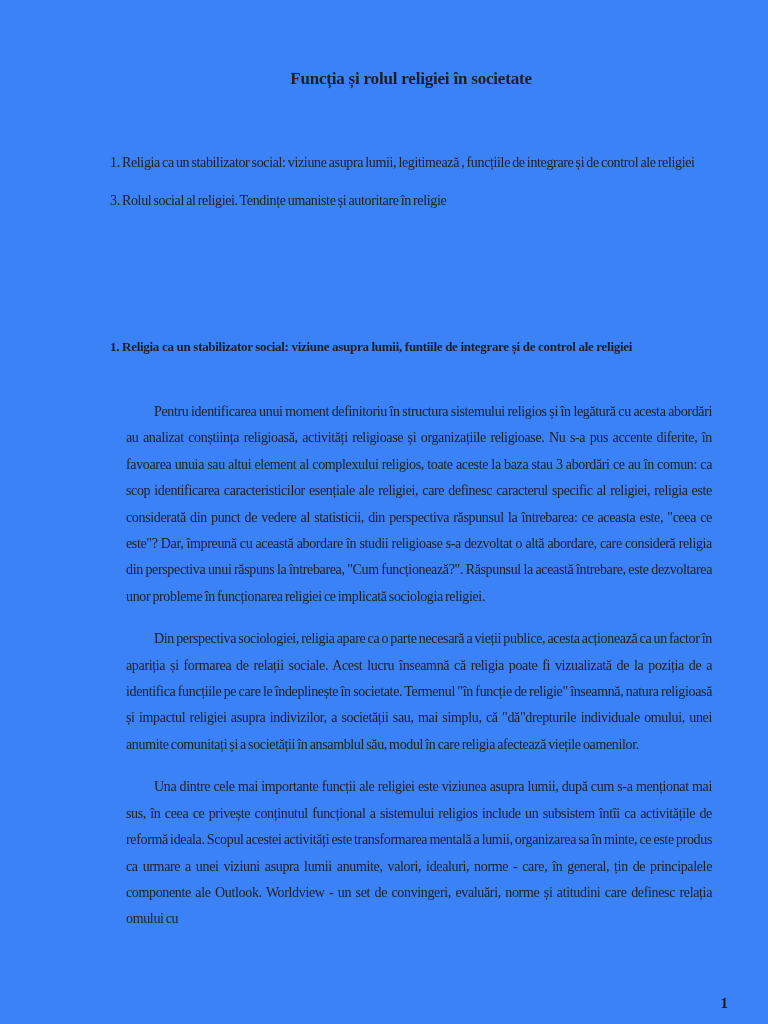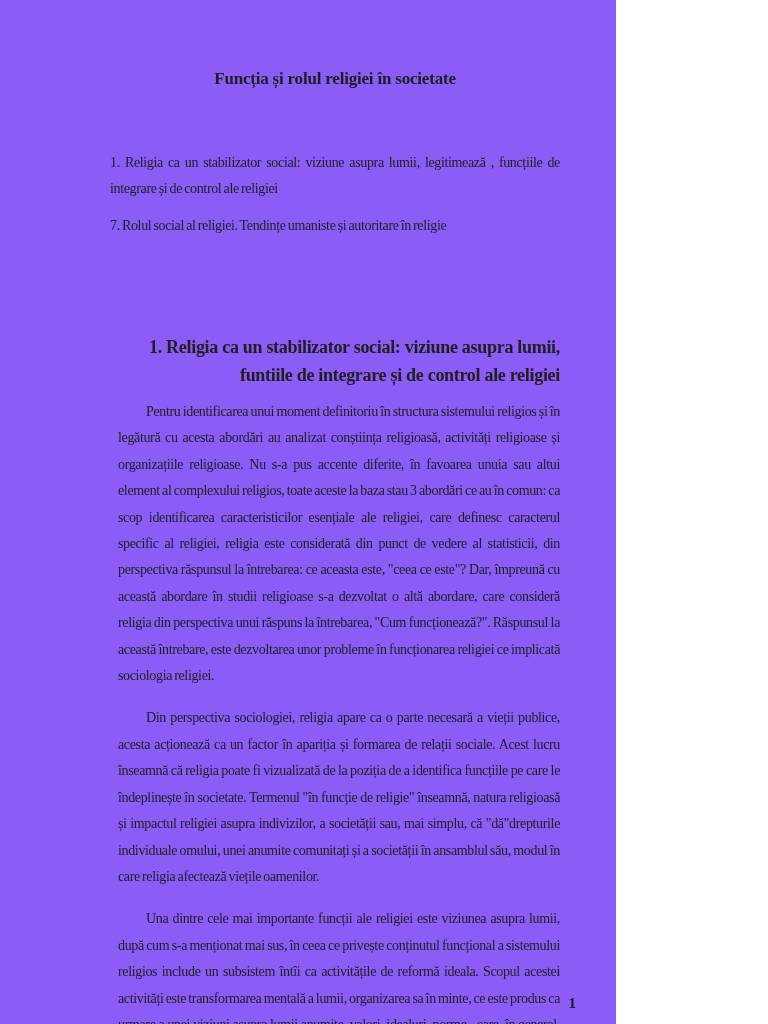--- a/index.html
+++ b/index.html
@@ -2,23 +2,23 @@
 <html><head>
 <meta charset="utf-8">
 <style>
   html, body {
     margin: 0;
     padding: 0;
     background: #ffffff;
   }
   .page {
     position: relative;
-    width: 616px;
+    width: 768px;
     height: 1024px;
-    background: #8b5cf6;
+    background: #3b82f6;
     overflow: hidden;
     font-family: "Liberation Serif", "DejaVu Serif", serif;
     color: #1f1f1f;
   }
   .doc-title {
     position: absolute;
     left: 110px;
     right: 56px;
     top: 69px;
     text-align: center;
@@ -38,38 +38,38 @@
   }
   .toc .toc-item {
     text-align: justify;
     margin: 0 0 12px 0;
   }
   .section-heading {
     position: absolute;
     left: 110px;
     right: 56px;
     top: 333px;
-    text-align: right;
-    font-size: 18px;
+    text-align: left;
+    font-size: 13px;
     font-weight: bold;
     line-height: 28px;
     letter-spacing: -0.3px;
   }
   .doc-body {
     position: absolute;
     left: 110px;
     right: 56px;
     top: 399px;
     font-size: 14px;
     line-height: 26.4px;
     letter-spacing: -0.35px;
     word-spacing: -1px;
   }
   .doc-body .para {
-    margin: 0 0 16px 8px;
+    margin: 0 0 16px 16px;
     text-align: justify;
     text-indent: 28px;
   }
   .page-number {
     position: absolute;
     top: 995px;
     right: 40px;
     font-size: 15px;
     font-weight: bold;
     color: #1a1a1a;
@@ -77,21 +77,21 @@
 </style>
 </head>
 <body>
 
 <div class="page">
 
   <div class="doc-title">Funcția și rolul religiei în societate</div>
 
   <div class="toc">
       <div class="toc-item">1. Religia ca un stabilizator social: viziune asupra lumii, legitimează , funcțiile de integrare și de control ale religiei</div>
-      <div class="toc-item">7. Rolul social al religiei. Tendințe umaniste și autoritare în religie</div>
+      <div class="toc-item">3. Rolul social al religiei. Tendințe umaniste și autoritare în religie</div>
     </div>
 
   <div class="section-heading">1. Religia ca un stabilizator social: viziune asupra lumii, funtiile de integrare și de control ale religiei</div>
 
   <div class="doc-body">
       <p class="para">Pentru identificarea unui moment definitoriu în structura sistemului religios și în legătură cu acesta  abordări au analizat conștiința religioasă, activități religioase și organizațiile religioase. Nu s-a pus accente diferite, în favoarea unuia sau altui element al complexului religios, toate aceste la baza stau 3 abordări ce au în comun: ca scop identificarea caracteristicilor esențiale ale religiei, care definesc caracterul specific al religiei, religia este considerată din punct de vedere al statisticii, din perspectiva răspunsul la întrebarea: ce aceasta este, "ceea ce este"? Dar, împreună cu această abordare în studii religioase s-a dezvoltat o altă abordare, care consideră religia din perspectiva unui răspuns la întrebarea, "Cum funcționează?". Răspunsul la această întrebare, este dezvoltarea unor probleme în funcționarea religiei ce implicată sociologia religiei.</p>
       <p class="para">Din perspectiva sociologiei, religia apare ca o parte necesară a vieții publice, acesta acționează ca un factor în apariția și formarea de relații sociale. Acest lucru înseamnă că religia poate fi vizualizată de la poziția de a identifica funcțiile pe care le îndeplinește în societate. Termenul "în funcție de religie" înseamnă, natura religioasă și impactul religiei asupra indivizilor, a societății sau, mai simplu, că "dă"drepturile individuale omului, unei anumite comunitați și a societății în ansamblul său, modul în care religia afectează viețile oamenilor.</p>
       <p class="para">Una dintre cele mai importante funcții ale religiei este viziunea asupra lumii, după cum s-a menționat mai sus, în ceea ce privește conținutul funcțional a sistemului religios include un subsistem întîi ca activitățile de reformă ideala. Scopul acestei activități este transformarea mentală a lumii, organizarea sa în minte, ce este produs ca urmare a unei viziuni asupra lumii anumite, valori, idealuri, norme - care, în general, țin de principalele componente ale Outlook. Worldview - un set de convingeri, evaluări, norme și atitudini care definesc relația omului cu</p>
     </div>
 

